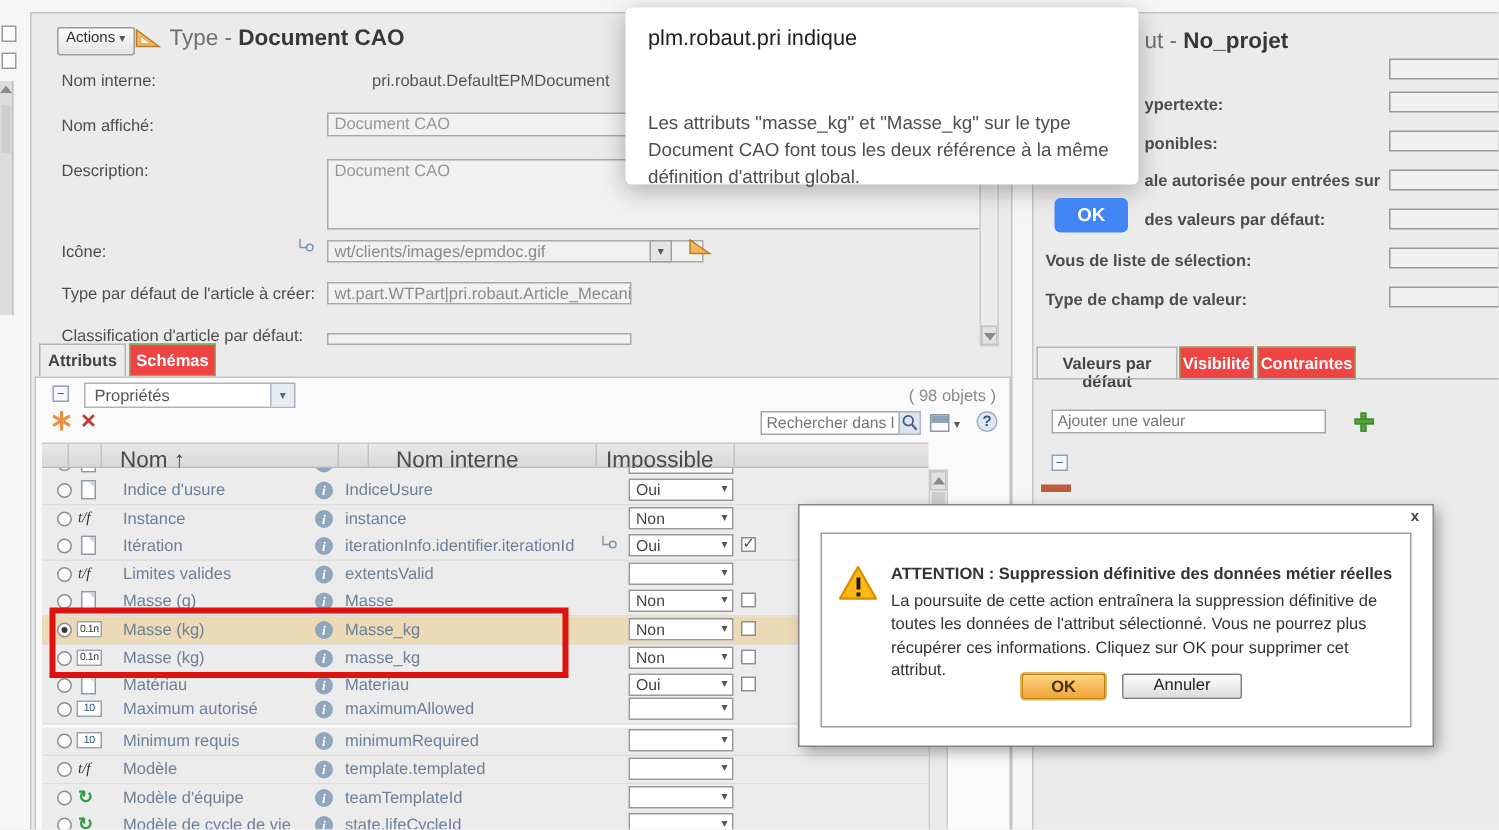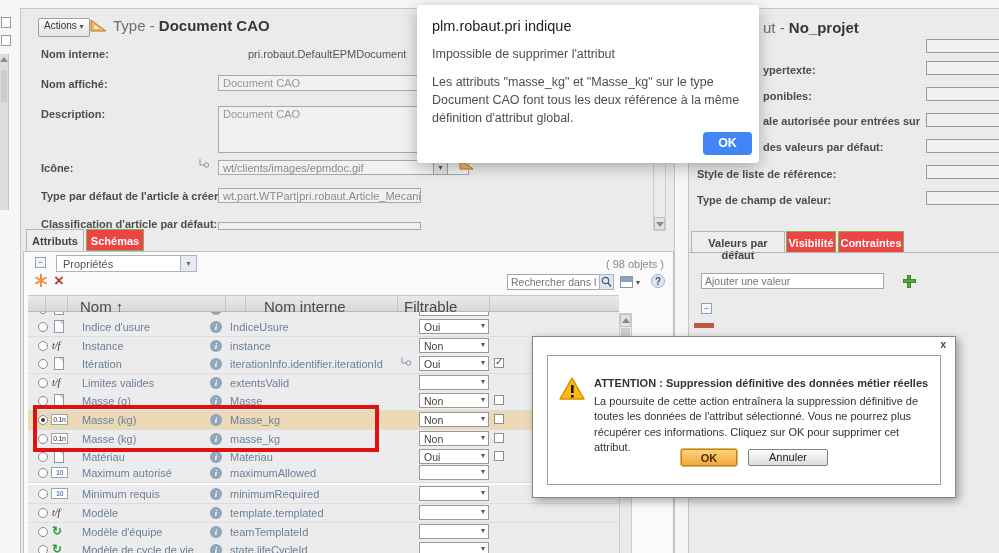--- a/index.html
+++ b/index.html
@@ -1,20 +1,20 @@
 <!DOCTYPE html>
 <html><head>
 <meta charset="utf-8">
 <style>
   html,body{margin:0;padding:0;}
   body{position:relative;width:999px;height:553px;overflow:hidden;background:#f6f6f6;
        font-family:"Liberation Sans",sans-serif;font-size:11px;color:#444;}
   .abs{position:absolute;}
   .panel{position:absolute;background:#ebebeb;border:1px solid #c6c6c6;box-sizing:border-box;}
-  .lbl{position:absolute;font-weight:bold;color:#4d4d4d;font-size:11px;white-space:nowrap;}
+  .lbl{position:absolute;font-weight:normal;color:#4d4d4d;font-size:11px;white-space:nowrap;}
   .ibox{position:absolute;background:#f1f1f1;border:1px solid #a9a9a9;box-sizing:border-box;
         font-size:11px;color:#979797;padding:1px 4px;white-space:nowrap;overflow:hidden;}
   .btn-actions{position:absolute;height:15px;padding:1px 5px;font-size:10px;color:#333;
         background:linear-gradient(#fdfdfd,#e4e4e4);border:1px solid #9e9e9e;border-radius:2px;white-space:nowrap;}
   .title{position:absolute;font-size:15px;color:#6e6e6e;white-space:nowrap;}
   .title b{color:#383838;}
   .tab{position:absolute;height:22px;box-sizing:border-box;text-align:center;font-weight:bold;
        font-size:11px;padding-top:5px;}
   .tab.active{background:#ededed;border:1px solid #b5b5b5;border-bottom:none;color:#444;}
   .tab.green{background:#ef4444;border:1px solid #83b05b;color:#fff;}
@@ -62,21 +62,21 @@
   .nstar::before,.nstar::after{content:"";position:absolute;left:0;top:0;width:2px;height:13px;background:#ef8e3f;}
   .nstar::before{transform:rotate(60deg);} .nstar::after{transform:rotate(-60deg);}
   .delx{position:absolute;font-size:17px;font-weight:bold;color:#c03a32;line-height:14px;}
   .help{position:absolute;width:14px;height:14px;border-radius:50%;background:#dfe7f0;border:1px solid #9fb0c6;
         color:#33527a;font-weight:bold;font-size:10px;text-align:center;line-height:13px;box-sizing:border-box;}
   .viewic{position:absolute;width:13px;height:12px;border:1px solid #8a97a5;background:#fff;box-sizing:border-box;}
   .viewic::before{content:"";position:absolute;left:0;top:0;width:100%;height:5px;background:#8fa3b8;}
   .searchbox{position:absolute;height:16px;border:1px solid #a6a6a6;background:#fff;box-sizing:border-box;
              font-size:10.5px;color:#333;padding:0 3px;font-family:"Liberation Sans",sans-serif;}
   .magbtn{position:absolute;width:15px;height:16px;background:#dfe5ec;border:1px solid #a8b4c0;box-sizing:border-box;}
-  .dialog-browser{position:absolute;left:417px;top:5px;width:342px;height:158px;background:#fff;border-radius:4px;
+  .dialog-browser{position:absolute;left:417px;top:5px;width:342px;height:118px;background:#fff;border-radius:4px;
         box-shadow:0 4px 16px rgba(0,0,0,.28);z-index:50;}
   .dialog-browser .dtitle{position:absolute;left:15px;top:13px;font-size:14.5px;color:#202124;}
   .dialog-browser .dline{position:absolute;left:15px;font-size:12.5px;color:#4a4e53;width:312px;line-height:1.45;}
   .btn-blue{position:absolute;left:286px;top:127px;width:49px;height:23px;background:#4285f4;border-radius:4px;
         color:#fff;font-weight:bold;font-size:12.5px;text-align:center;line-height:23px;}
   .dialog-warn{position:absolute;left:532px;top:336px;width:424px;height:162px;background:#fff;border:1px solid #858585;
         box-shadow:3px 3px 9px rgba(0,0,0,.35);z-index:60;box-sizing:border-box;}
   .dialog-warn .wclose{position:absolute;right:9px;top:2px;font-size:10px;color:#444;font-weight:bold;}
   .winner{position:absolute;left:14px;top:18px;width:394px;height:130px;border:1px solid #9f9f9f;box-sizing:border-box;}
   .wtitle{position:absolute;left:46px;top:21px;font-weight:bold;font-size:11px;color:#333;width:340px;}
@@ -174,21 +174,21 @@
     <span class="viewic" style="left:596px;top:24px;"></span>
     <span class="abs" style="left:612px;top:26px;font-size:8px;color:#555;">▾</span>
     <span class="help" style="left:627px;top:22px;">?</span>
 
     <div class="hdr" style="left:4px;top:43px;width:591px;">
       <span class="hcell" style="left:0;width:18px;"></span>
       <span class="hcell" style="left:18px;width:22px;"></span>
       <span class="hcell" style="left:40px;width:158px;padding-left:12px;"><span>Nom</span> <span>↑</span></span>
       <span class="hcell" style="left:198px;width:20px;"></span>
       <span class="hcell" style="left:218px;width:152px;padding-left:18px;">Nom interne</span>
-      <span class="hcell" style="left:370px;width:92px;padding-left:6px;">Filtrable</span>
+      <span class="hcell" style="left:370px;width:92px;padding-left:6px;">Impossible</span>
       <span class="hcell" style="left:462px;width:129px;border-right:none;"></span>
     </div>
 
     <div id="rows">
         <div style="position: absolute; left: 0px; top: 60px; width: 600px; height: 6px; overflow: hidden;">
           <div class="row" style="position: absolute; top: -12px; left: 4px;">
             <span class="radio"></span>
             <span class="ic-doc"></span>
             <span class="rname"></span>
             <span class="iinfo">i</span>
@@ -368,41 +368,40 @@
 
   <div class="rp-in" style="top:30px;"></div>
   <span class="rp-lbl" style="left:74px;top:55px;">ypertexte:</span>
   <div class="rp-in" style="top:52px;"></div>
   <span class="rp-lbl" style="left:74px;top:81px;">ponibles:</span>
   <div class="rp-in" style="top:78px;"></div>
   <span class="rp-lbl" style="left:74px;top:106px;">ale autorisée pour entrées sur</span>
   <div class="rp-in" style="top:104px;"></div>
   <span class="rp-lbl" style="left:74px;top:132px;">des valeurs par défaut:</span>
   <div class="rp-in" style="top:130px;"></div>
-  <span class="rp-lbl" style="left:8px;top:159px;">Style de liste de référence:</span>
+  <span class="rp-lbl" style="left:8px;top:159px;">Vous de liste de sélection:</span>
   <div class="rp-in" style="top:156px;"></div>
   <span class="rp-lbl" style="left:8px;top:185px;">Type de champ de valeur:</span>
   <div class="rp-in" style="top:182px;"></div>
 
   <div class="tab active" style="left:2px;top:222px;width:94px;">Valeurs par défaut</div>
   <div class="tab green" style="left:97px;top:222px;width:50px;">Visibilité</div>
   <div class="tab green" style="left:149px;top:222px;width:66px;">Contraintes</div>
   <div class="abs" style="left:0;top:243px;width:311px;height:1px;background:#b5b5b5;"></div>
 
   <input class="searchbox" style="left: 12px; top: 264px; width: 183px; height: 16px; color: rgb(85, 85, 85);" placeholder="Ajouter une valeur">
   <span class="plus" style="left:214px;top:266px;"></span>
   <span class="minus" style="left:12px;top:294px;">−</span>
   <div class="abs" style="left:5px;top:314px;width:20px;height:5px;background:#bf5b3d;"></div>
 </div>
 
 <div class="redrect"></div>
 
 <div class="dialog-browser">
   <div class="dtitle">plm.robaut.pri indique</div>
-  <div class="dline" style="top:40px;">Impossible de supprimer l'attribut</div>
   <div class="dline" style="top:68px;">Les attributs "masse_kg" et "Masse_kg" sur le type Document CAO font tous les deux référence à la même définition d'attribut global.</div>
   <div class="btn-blue">OK</div>
 </div>
 
 <div class="dialog-warn">
   <span class="wclose">x</span>
   <div class="winner">
     <svg class="abs" style="left:10px;top:20px;" width="28" height="26">
       <path d="M14 2 L26 23 L2 23 Z" fill="#fdb913" stroke="#d98d00" stroke-width="1.5" stroke-linejoin="round"></path>
       <rect x="13" y="9" width="2.6" height="8" fill="#1a1a1a"></rect>

